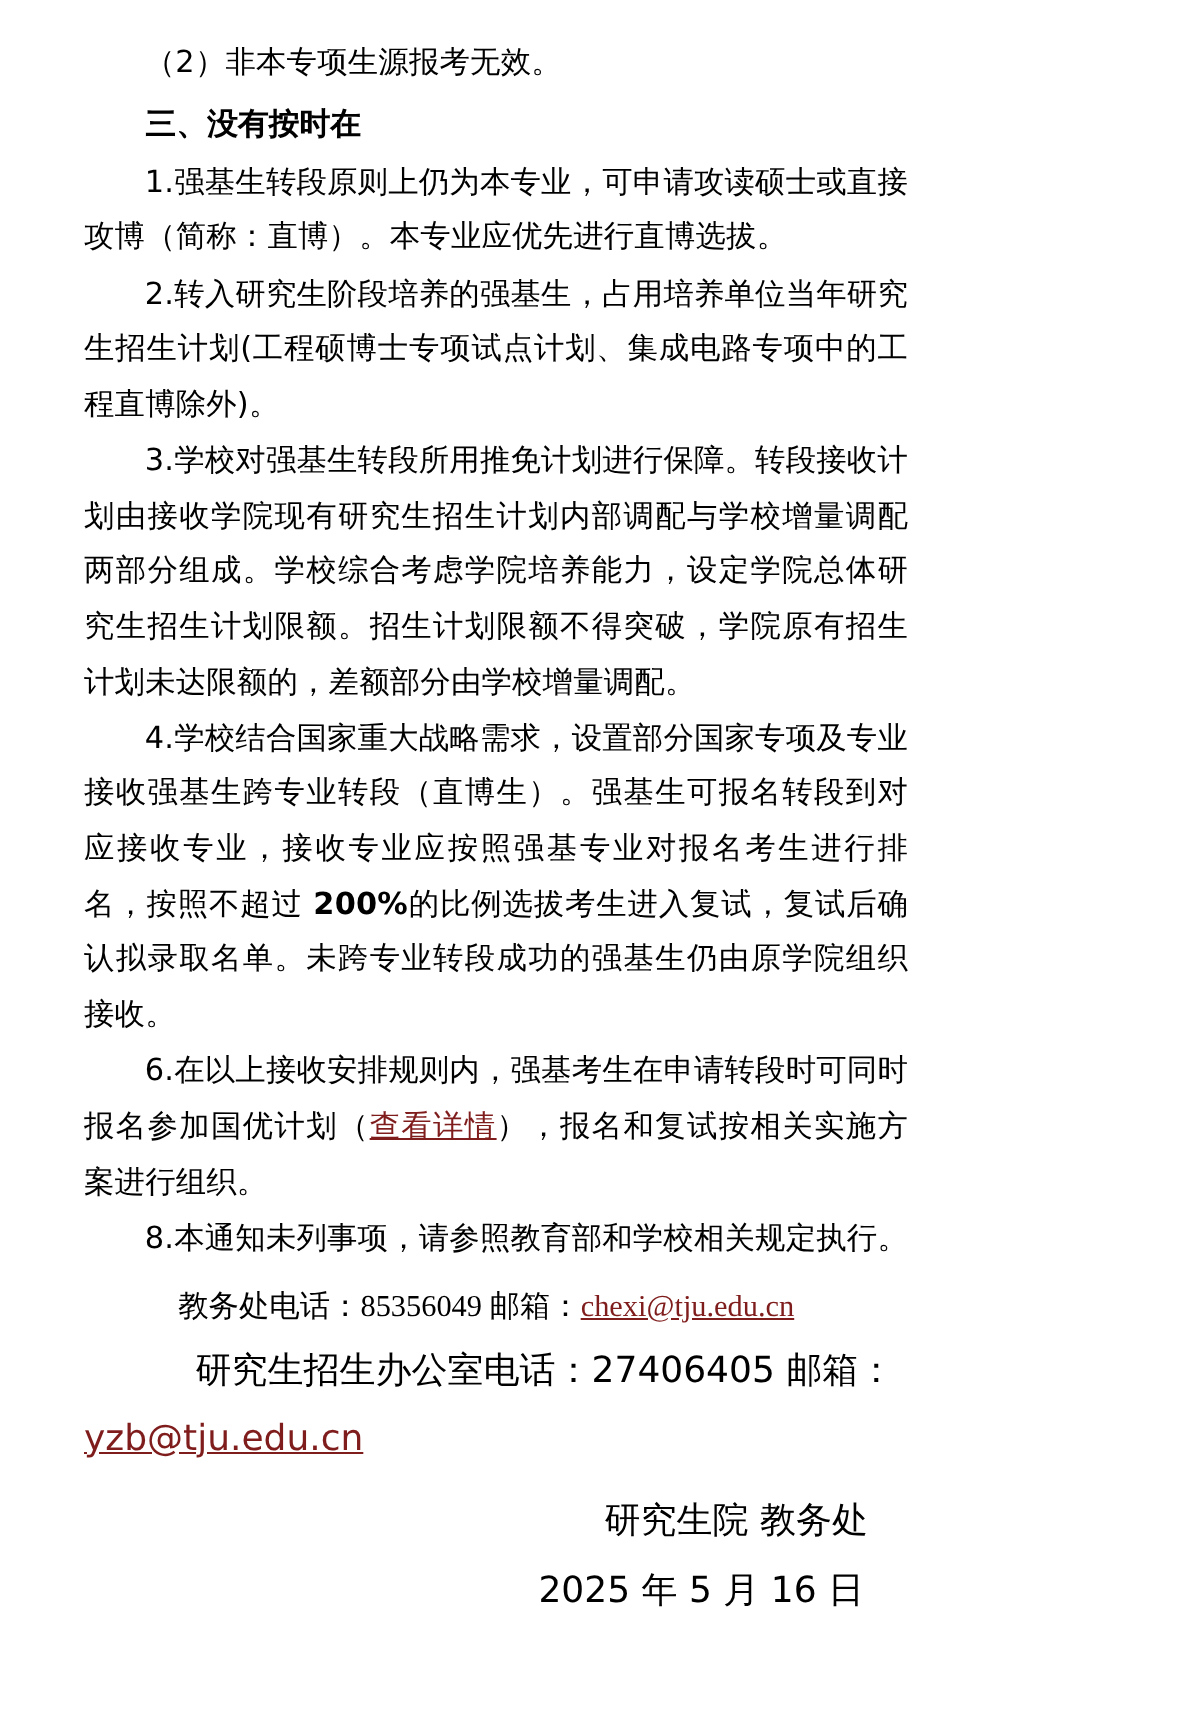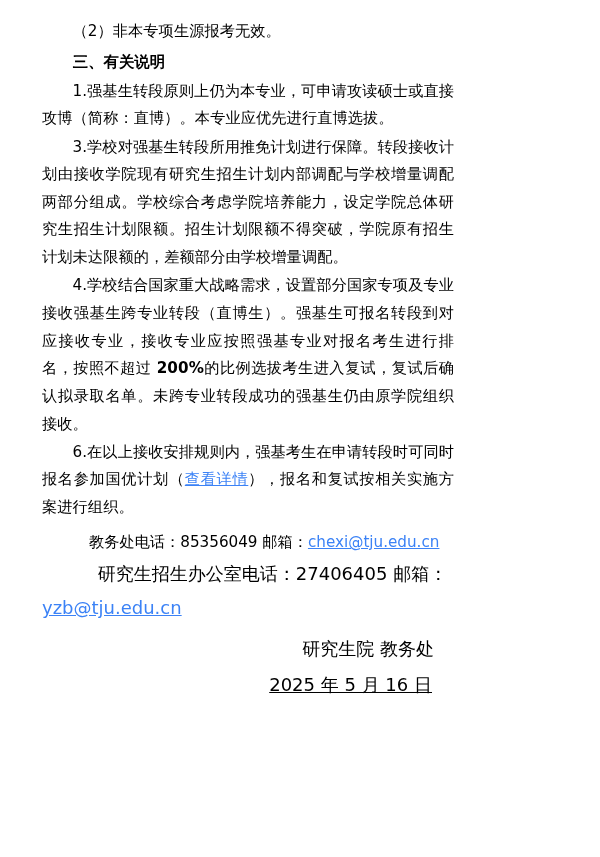--- a/index.html
+++ b/index.html
@@ -36,68 +36,70 @@
     font-size: 15.4px;
     font-weight: bold;
     line-height: 1.82;
     margin: 2px 0 2px 0;
     text-indent: 2em;
   }
   .bold {
     font-weight: bold;
   }
   .link {
-    color: #3b82f6;
+    color: #7f1d1d;
     text-decoration: underline;
   }
   .contact {
     font-size: 15.2px;
     line-height: 1.9;
     text-indent: 3.1em;
     margin: 0;
+    font-family: Liberation Serif, serif;
   }
   .contact2 {
     font-size: 18px;
     line-height: 1.9;
     text-indent: 3.1em;
     margin: 0;
   }
   .signature {
     font-size: 18px;
     line-height: 1.95;
     text-align: right;
     margin: 0;
     padding-right: 20px;
   }
   .signature.date {
     padding-right: 22px;
-    text-decoration: underline;
   }
   .spacer-sm { height: 6px; }
 </style>
 </head>
 <body>
 
 <div class="page">
 
   <p class="para indent2">（2）非本专项生源报考无效。</p>
 
-  <h2 class="heading">三、有关说明</h2>
+  <h2 class="heading">三、没有按时在</h2>
 
   <p class="para indent2">1.强基生转段原则上仍为本专业，可申请攻读硕士或直接攻博（简称：直博）。本专业应优先进行直博选拔。</p>
 
+  <p class="para indent2">2.转入研究生阶段培养的强基生，占用培养单位当年研究生招生计划(工程硕博士专项试点计划、集成电路专项中的工程直博除外)。</p>
 
   <p class="para indent2">3.学校对强基生转段所用推免计划进行保障。转段接收计划由接收学院现有研究生招生计划内部调配与学校增量调配两部分组成。学校综合考虑学院培养能力，设定学院总体研究生招生计划限额。招生计划限额不得突破，学院原有招生计划未达限额的，差额部分由学校增量调配。</p>
 
   <p class="para indent2"><span>4.学校结合国家重大战略需求，设置部分国家专项及专业接收强基生跨专业转段（直博生）。强基生可报名转段到对应接收专业，接收专业应按照强基专业对报名考生进行排名，按照不超过 </span><span class="bold">200%</span><span>的比例选拔考生进入复试，复试后确认拟录取名单。未跨专业转段成功的强基生仍由原学院组织接收。</span></p>
 
 
   <p class="para indent2"><span>6.在以上接收安排规则内，强基考生在申请转段时可同时报名参加国优计划（</span><a class="link" href="#">查看详情</a><span>），报名和复试按相关实施方案进行组织。</span></p>
 
 
+  <p class="para indent2">8.本通知未列事项，请参照教育部和学校相关规定执行。</p>
 
 
   <div class="spacer-sm"></div>
 
   <p class="contact"><span>教务处电话：85356049  邮箱：</span><a class="link" href="#">chexi@tju.edu.cn</a></p>
 
   <p class="contact2"><span>研究生招生办公室电话：27406405  邮箱：</span><a class="link" href="#">yzb@tju.edu.cn</a></p>
 
   <div class="spacer-sm"></div>
 

